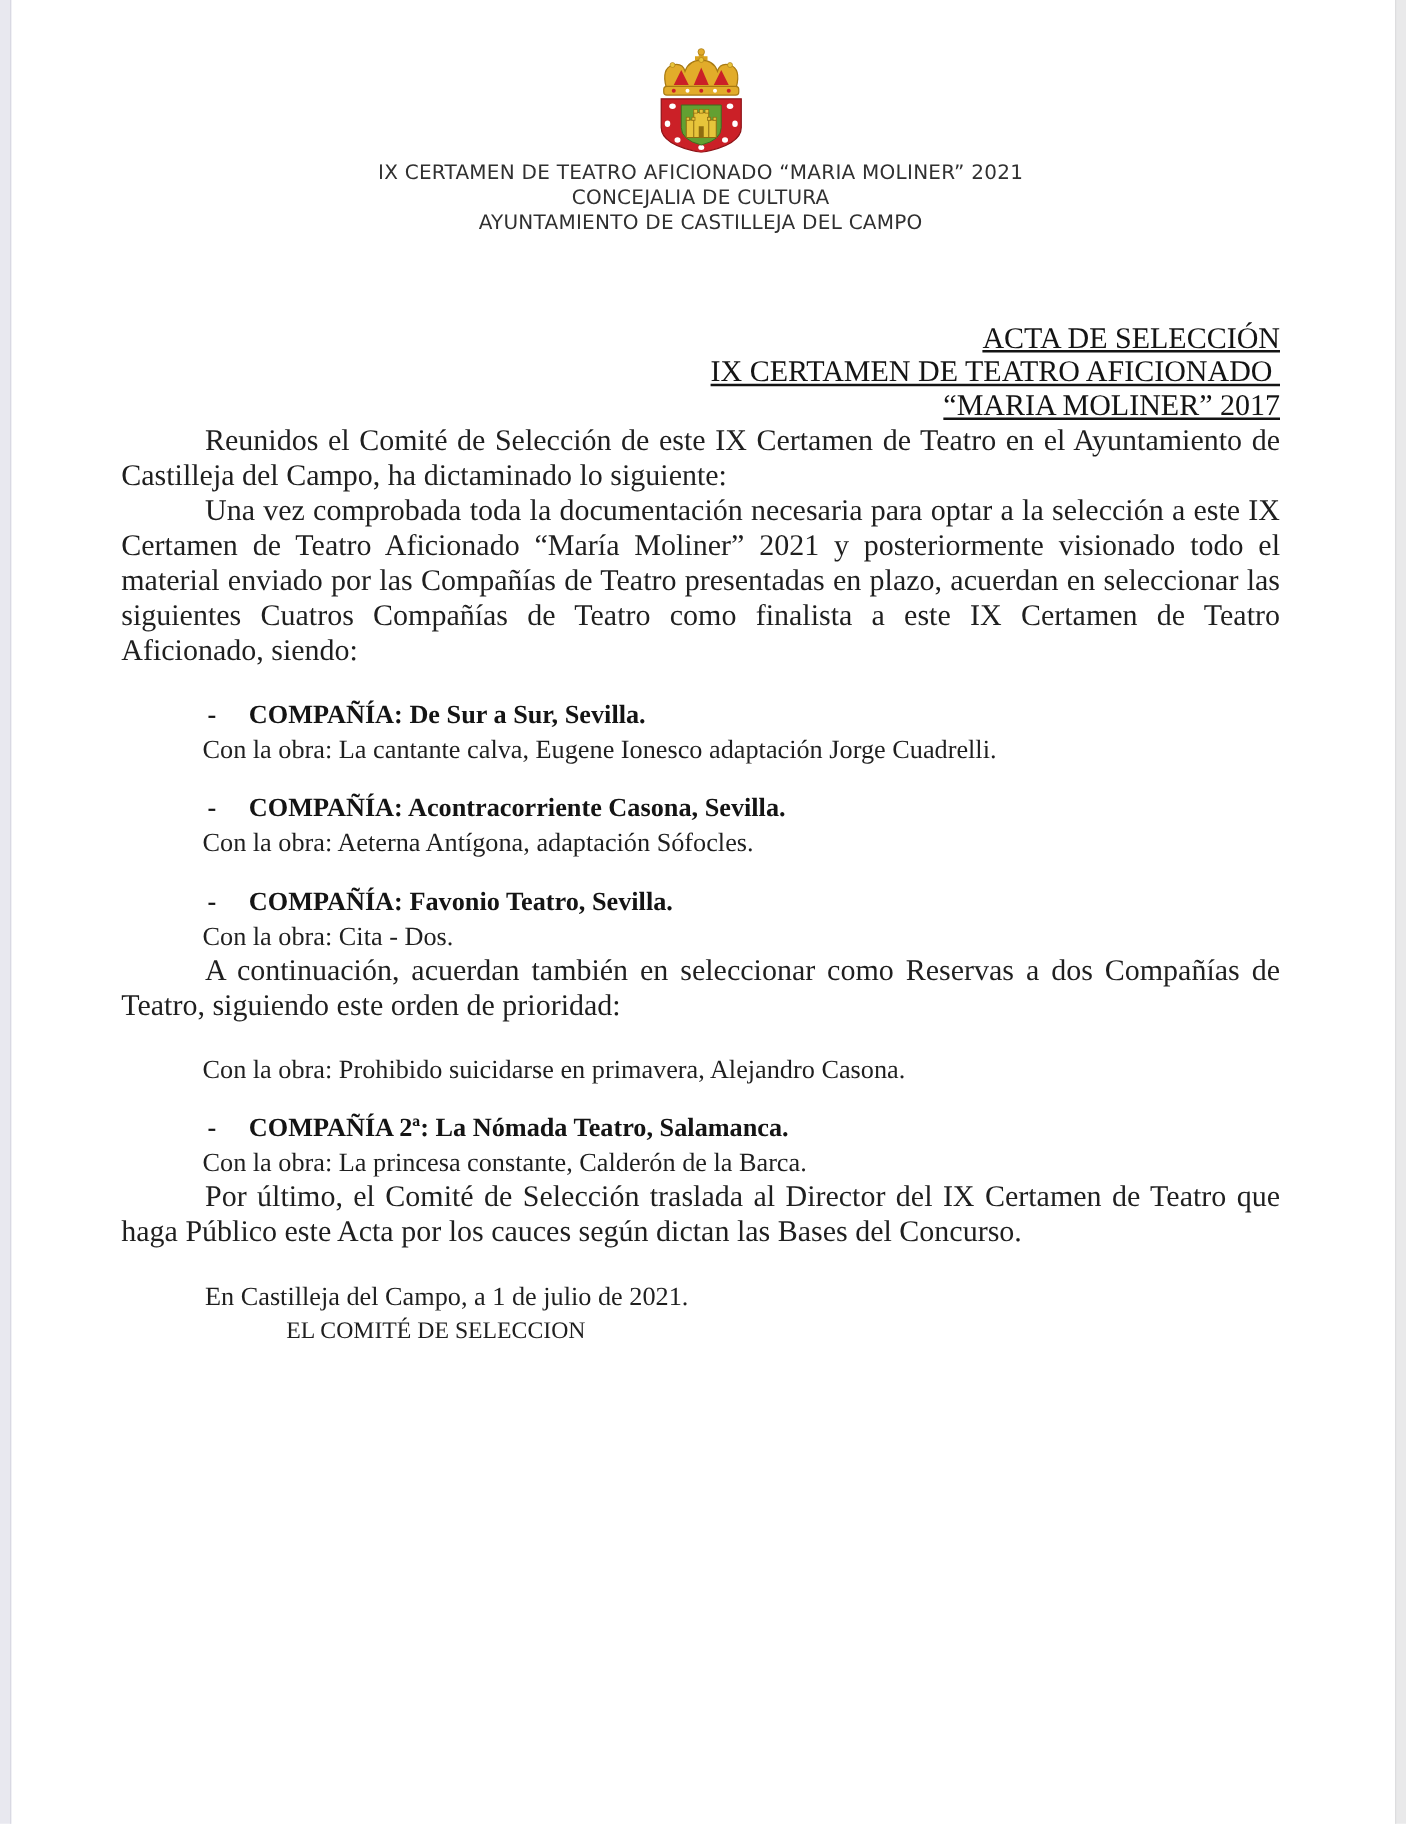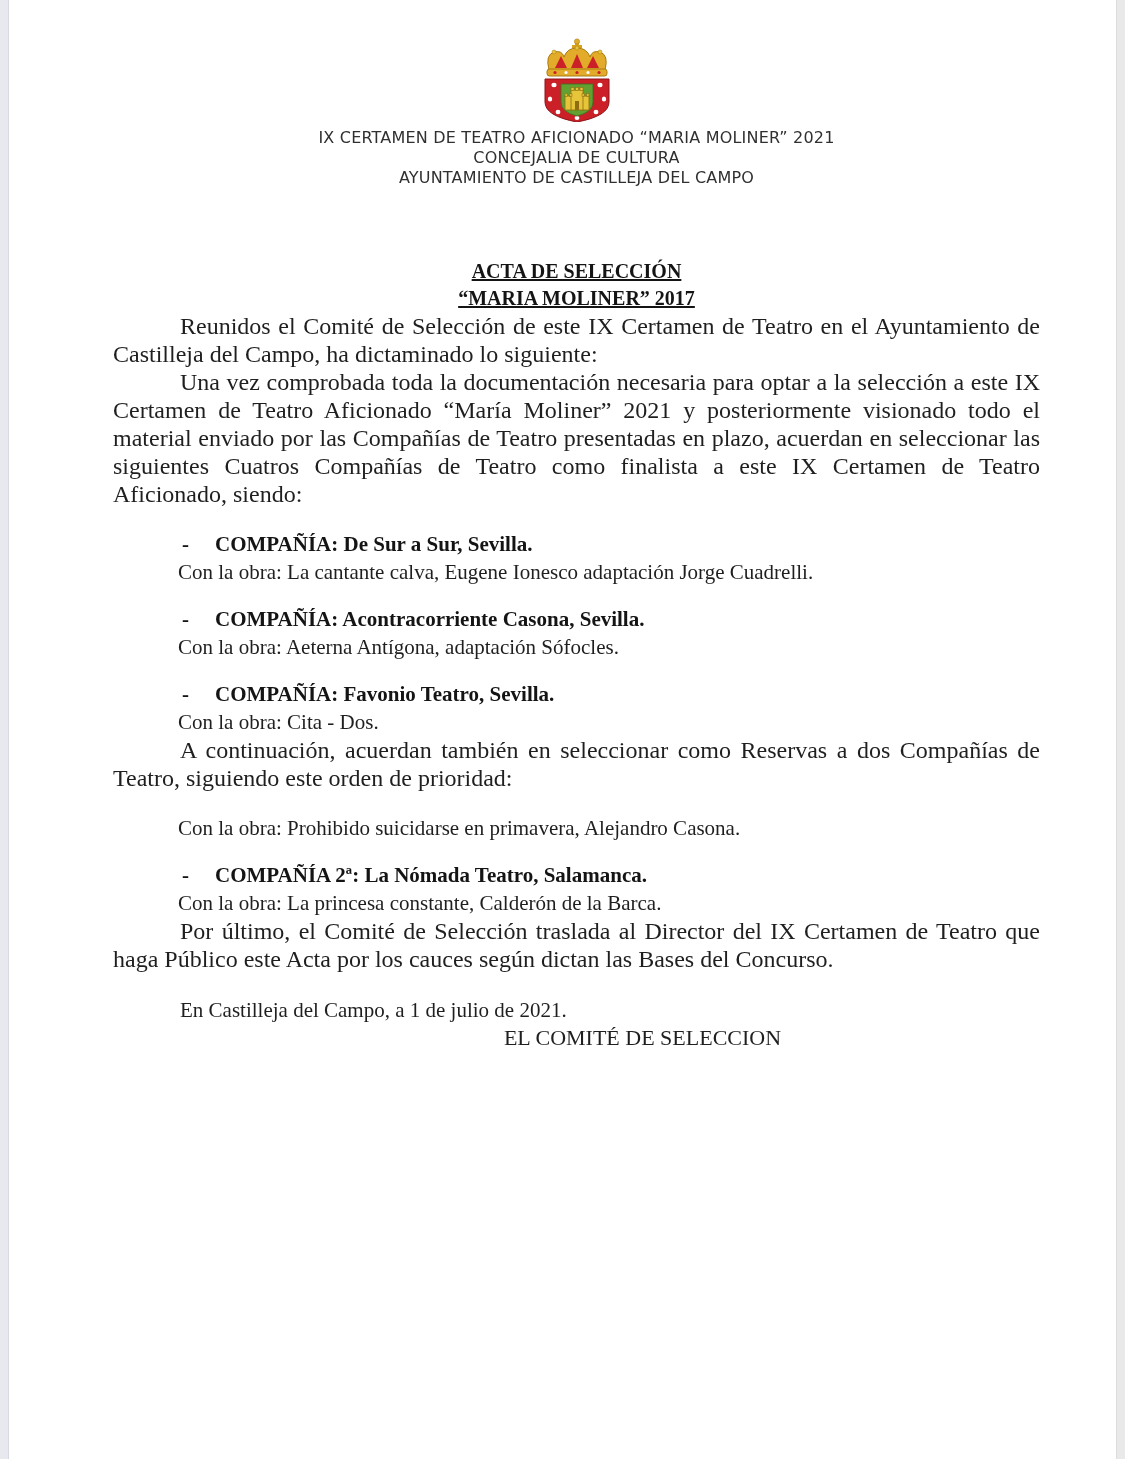--- a/index.html
+++ b/index.html
@@ -14,51 +14,51 @@
   }
   .edge-strip-left {
     position: absolute; left: 0; top: 0; width: 8px; height: 100%;
     background: #e8e8ef; border-right: 1px solid #d9d9e3;
   }
   .edge-strip-right {
     position: absolute; right: 0; top: 0; width: 8px; height: 100%;
     background: #e9e9ea; border-left: 1px solid #dddddf;
   }
   .doc {
-    position: absolute; left: 113px; top: 0; width: 927px;
+    position: absolute; left: 97px; top: 0; width: 927px;
   }
   .crest-wrap { text-align: center; margin-top: 38px; height: 84px; }
   .org-header {
     text-align: center;
     font-family: "DejaVu Sans", "Liberation Sans", sans-serif;
     font-size: 16px; line-height: 20px; color: #303030;
     margin-top: 6px; letter-spacing: 0.2px;
   }
   .doc-title {
-    text-align: center; margin-top: 70px;
-    font-weight: bold; font-size: 20px; line-height: 27px; color: #141414;
+    text-align: right; margin-top: 70px;
+    font-weight: normal; font-size: 24px; line-height: 27px; color: #141414;
   }
   .doc-title .tline { text-decoration: underline; }
   p.bodytext {
     margin: 0; font-size: 24px; line-height: 28px;
     text-align: justify; text-indent: 67px;
   }
   .p-intro   { margin-top: 49px; }
   .p-select  { margin-top: 19px; }
   .p-reserve { margin-top: 50px; }
   .p-closing { margin-top: 44px; }
   .companies { margin-top: 22px; }
   .company { font-size: 21px; line-height: 28px; margin-bottom: 19px; }
   .company:last-child { margin-bottom: 0; }
   .company-head { font-weight: bold; color: #141414; }
   .company .dash { display: inline-block; margin-left: 69px; width: 33px; }
   .company.first .dash { margin-left: 34px; width: 70px; }
   .company-work { padding-left: 65px; }
   .footer-date { margin: 0; margin-top: 23px; font-size: 21px; line-height: 28px; padding-left: 67px; }
-  .footer-committee { margin: 0; font-size: 22px; line-height: 28px; padding-left: 132px; text-align: center; }
+  .footer-committee { margin: 0; font-size: 19px; line-height: 28px; padding-left: 132px; }
 </style>
 </head>
 <body>
 
 <div class="edge-strip-left"></div>
 <div class="edge-strip-right"></div>
 
 <div class="doc">
 
   <div class="crest-wrap">
@@ -111,20 +111,21 @@
   </div>
 
   <div class="org-header">
     <div>IX CERTAMEN DE TEATRO AFICIONADO “MARIA MOLINER” 2021</div>
     <div>CONCEJALIA DE CULTURA</div>
     <div>AYUNTAMIENTO DE CASTILLEJA DEL CAMPO</div>
   </div>
 
   <div class="doc-title">
     <div><span class="tline">ACTA DE SELECCIÓN</span></div>
+    <div><span class="tline">IX CERTAMEN DE TEATRO AFICIONADO&nbsp;</span></div>
     <div><span class="tline">“MARIA MOLINER” 2017</span></div>
   </div>
 
   <p class="bodytext p-intro">Reunidos el Comité de Selección de este IX Certamen de Teatro en el Ayuntamiento de Castilleja del Campo,  ha dictaminado lo siguiente:</p>
 
   <p class="bodytext p-select">Una vez comprobada toda la documentación necesaria para optar a la selección a este IX Certamen de Teatro Aficionado “María Moliner” 2021 y posteriormente visionado todo el material enviado por las  Compañías de Teatro presentadas en plazo, acuerdan en seleccionar  las siguientes Cuatros Compañías de Teatro como finalista a este IX Certamen de Teatro Aficionado, siendo:</p>
 
   <div class="companies">
 
 

